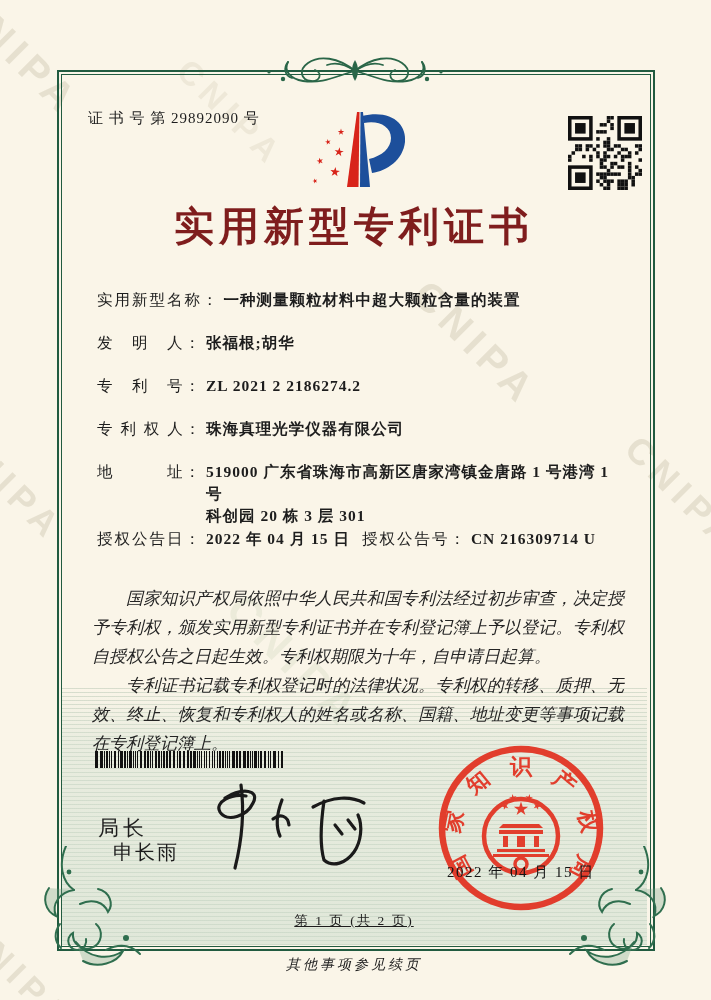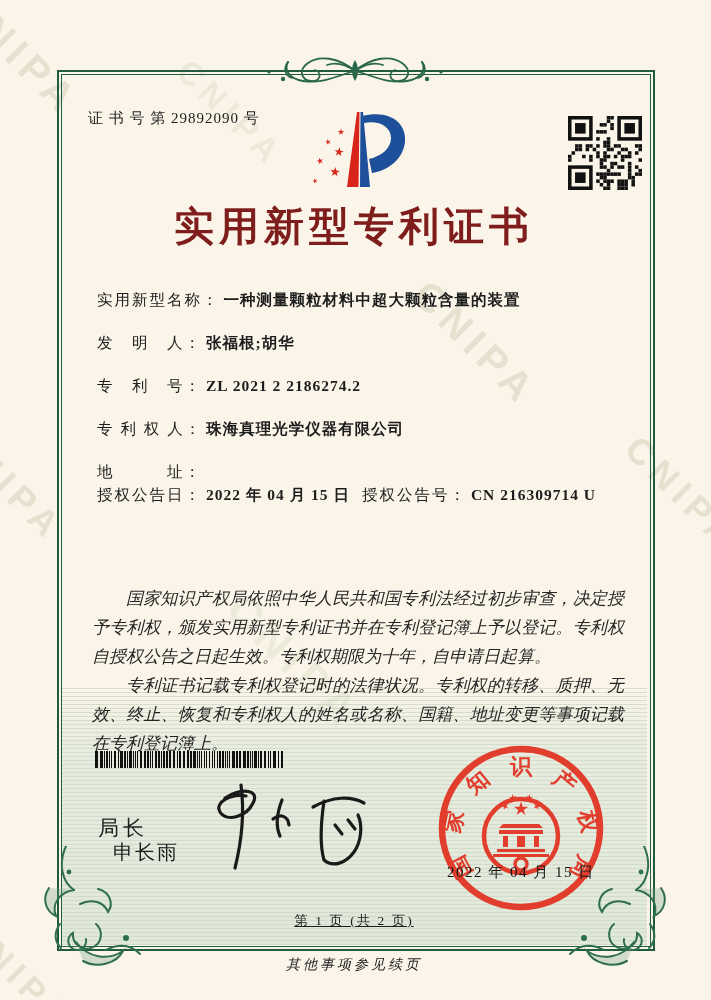--- a/index.html
+++ b/index.html
@@ -257,20 +257,24 @@
     <div class="frow">
       <span class="lab">专　利　号：</span>
       <span class="val">ZL 2021 2 2186274.2</span>
     </div>
     <div class="frow">
       <span class="lab">专 利 权 人：</span>
       <span class="val">珠海真理光学仪器有限公司</span>
     </div>
     <div class="frow" style="margin-bottom:1px;">
       <span class="lab">地　　　址：</span>
+      <span class="val">
+        <span style="display:block">519000 广东省珠海市高新区唐家湾镇金唐路 1 号港湾 1 号</span>
+        <span style="display:block">科创园 20 栋 3 层 301</span>
+      </span>
     </div>
     <div class="frow">
       <span class="lab">授权公告日：</span>
       <span class="val">2022 年 04 月 15 日</span>
       <span class="lab grant-pair2">授权公告号：</span>
       <span class="val">CN 216309714 U</span>
     </div>
   </div>
 
   <div class="bodytext">

